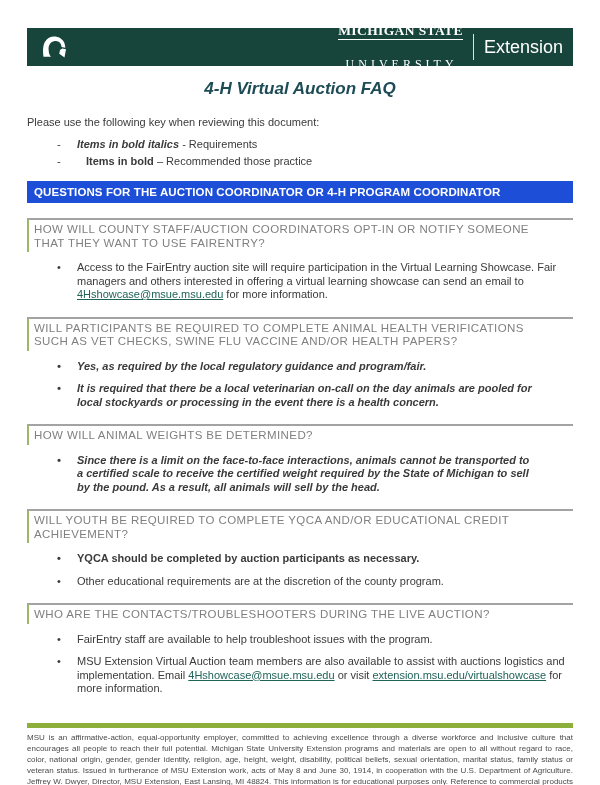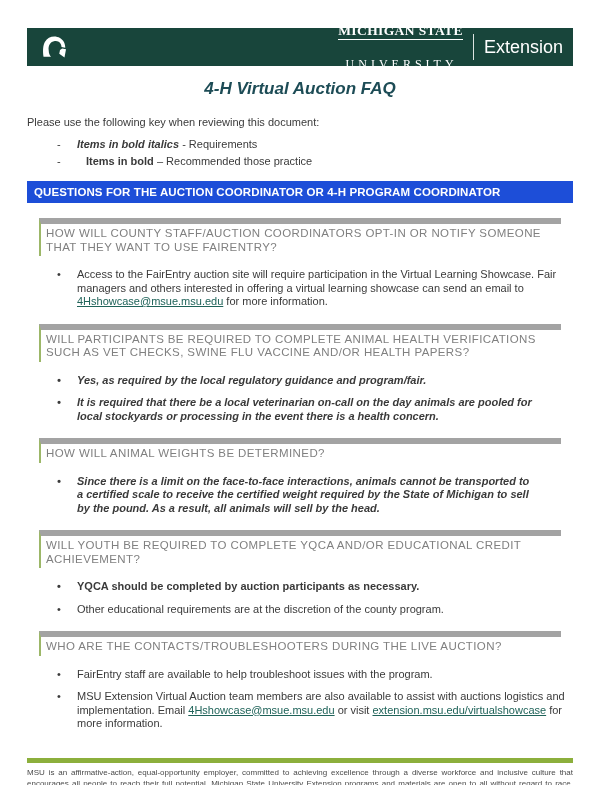--- a/index.html
+++ b/index.html
@@ -76,22 +76,22 @@
     font-weight: 700;
     font-size: 11.5px;
     line-height: 13px;
     padding: 4.5px 7px;
     letter-spacing: 0.1px;
   }
 
   
   .qa { margin-top: 15px; }
   .q-heading {
-    margin: 12px;
-    border-top: 6px solid #a3a3a3;
+    margin: 0;
+    border-top: 2px solid #a3a3a3;
     border-left: 2px solid #9CB768;
     padding: 3px 12px 2px 5px;
     font-size: 11.5px;
     font-weight: 400;
     color: #808080;
     line-height: 13.5px;
     letter-spacing: 0.4px;
   }
   .bullet {
     display: flex;

